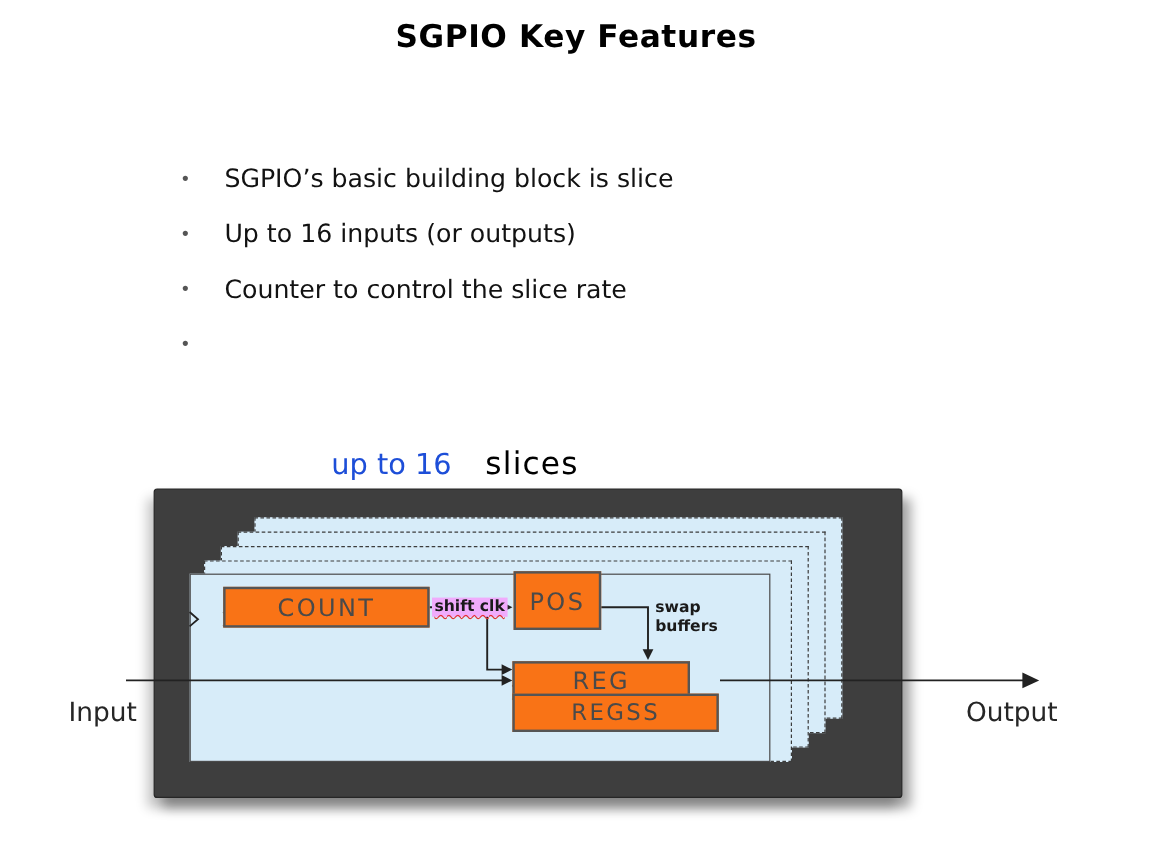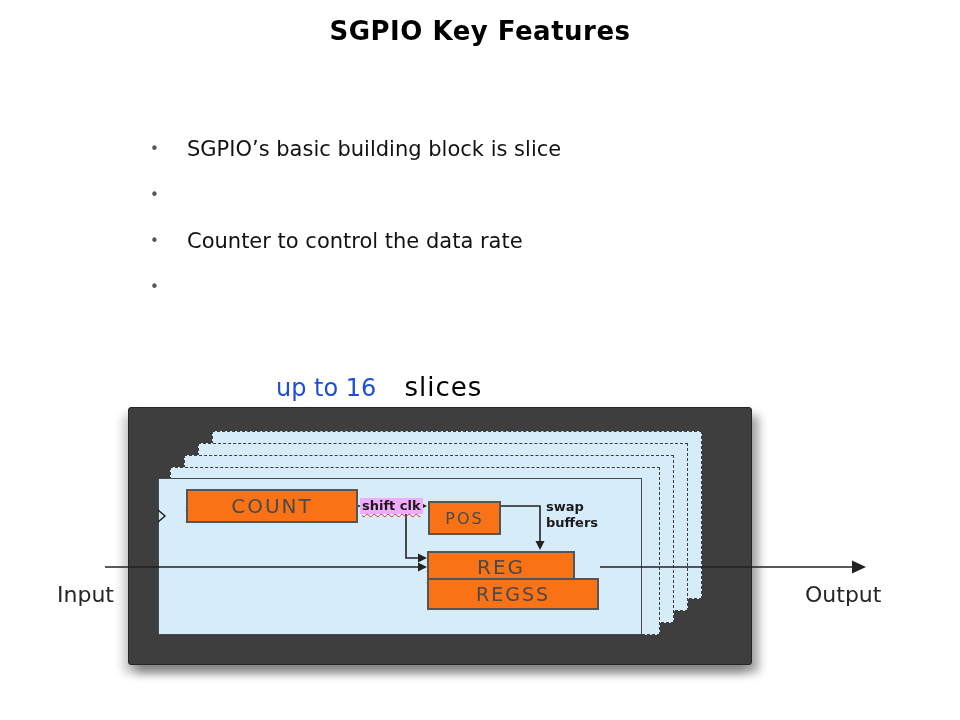--- a/index.html
+++ b/index.html
@@ -25,21 +25,21 @@
   }
   .slice-layer{position:absolute;background:#d7ecf9;border:1px dashed #3c3c3c;box-sizing:border-box;}
   .slice-front{position:absolute;left:158px;top:478px;width:484px;height:157px;
     background:#d7ecf9;border:1px solid #4a4a4a;box-sizing:border-box;}
   .ybox{
     position:absolute;background:#f97316;border:2px solid #555555;box-sizing:border-box;
     display:flex;align-items:center;justify-content:center;
     color:#4a4a4a;letter-spacing:2px;
   }
   .box-count{left:186px;top:489px;width:172px;height:34px;font-size:20px;}
-  .box-pos{left:428px;top:501px;width:73px;height:34px;font-size:16px;}
+  .box-pos{left:428px;top:476px;width:73px;height:49px;font-size:20px;}
   .box-reg{left:427px;top:551px;width:148px;height:32px;font-size:20px;}
   .box-regss{left:427px;top:578px;width:172px;height:32px;font-size:19px;}
   .lbl{position:absolute;font-size:13px;font-weight:bold;color:#1a1a1a;line-height:16px;}
   .lbl-shift{
     left:360px;top:498px;background:#f0abfc;padding:0 2px;white-space:nowrap;
     text-decoration:underline wavy #e03333;text-decoration-thickness:1px;text-underline-offset:3px;
   }
   .lbl-swap{left:546px;top:499px;width:62px;}
   .io-label{position:absolute;font-size:22px;color:#262626;}
   .io-input{left:57px;top:582px;}
@@ -53,24 +53,25 @@
 
   <div class="title">SGPIO Key Features</div>
 
   <ul class="bullets">
     <li>
       <span class="dot">•</span>
       <span>SGPIO’s basic building block is slice</span>
     </li>
     <li>
       <span class="dot">•</span>
+      <span>Up to 16 inputs (or outputs)</span>
     </li>
     <li>
       <span class="dot">•</span>
-      <span>Counter to control the data rate</span>
+      <span>Counter to control the slice rate</span>
     </li>
     <li>
       <span class="dot">•</span>
     </li>
   </ul>
 
   <div class="diagram">
 
     <div class="caption">
       <span class="cap-bold">up to 16</span>

